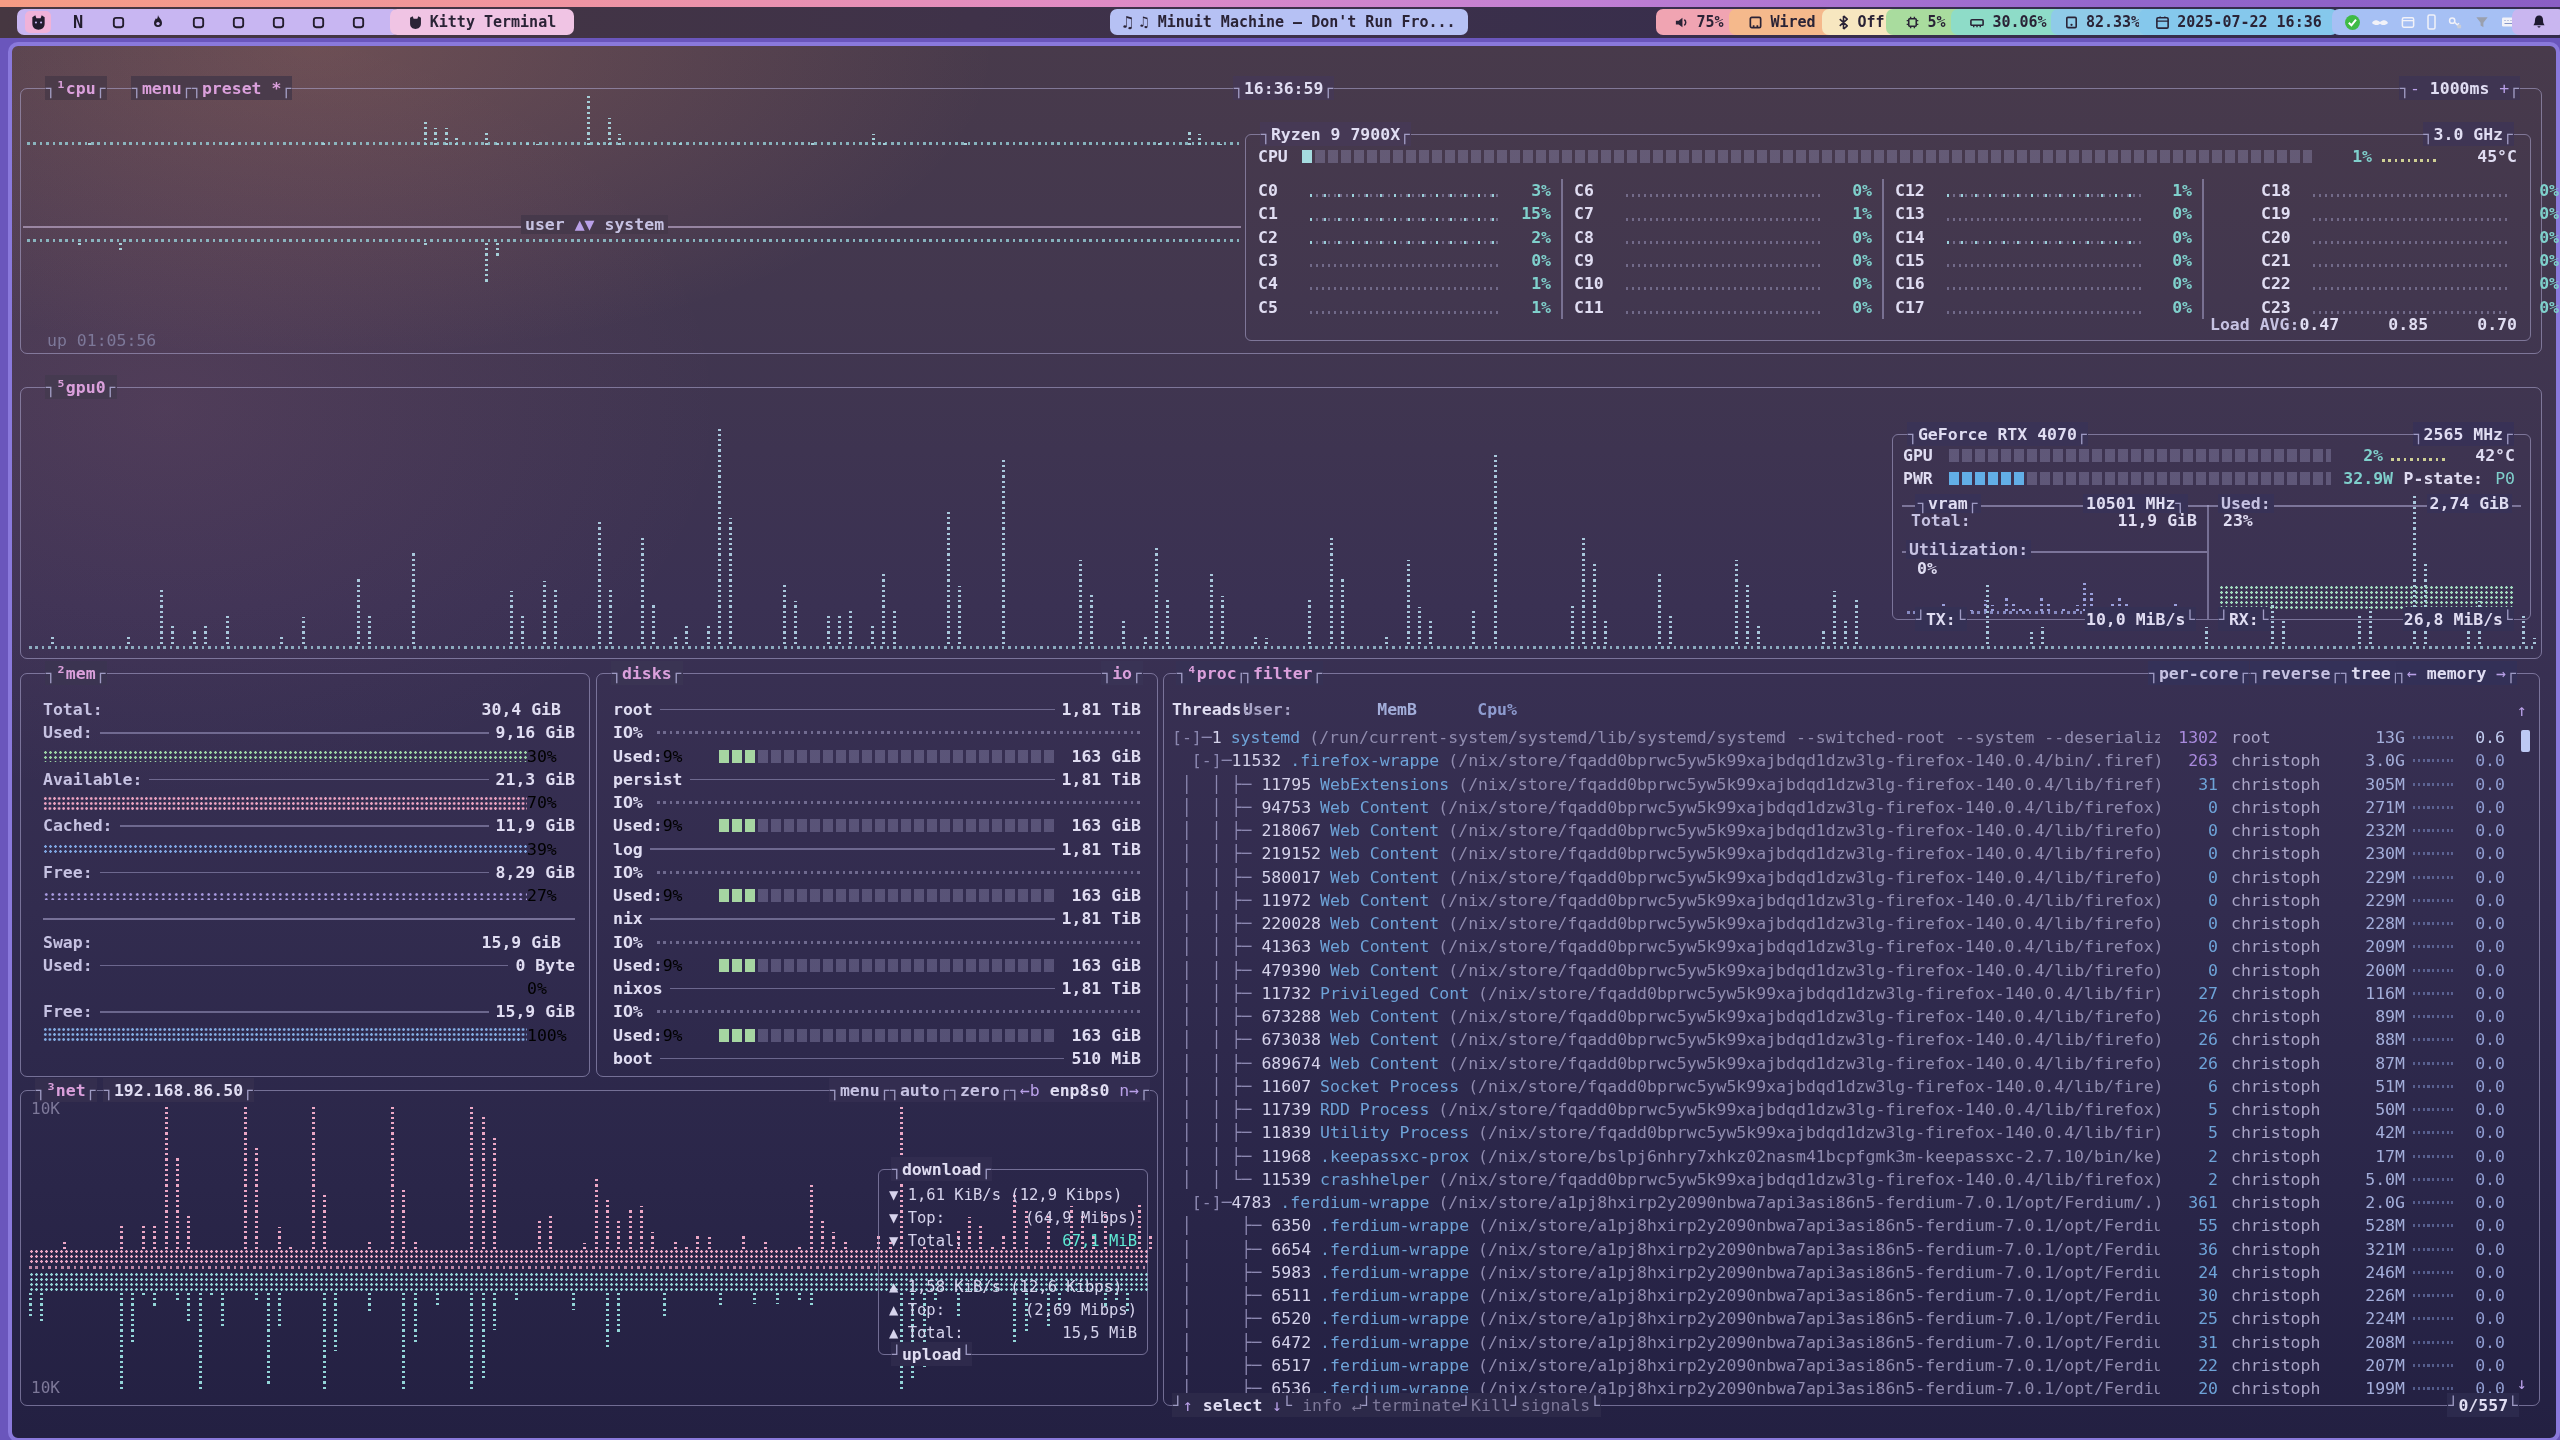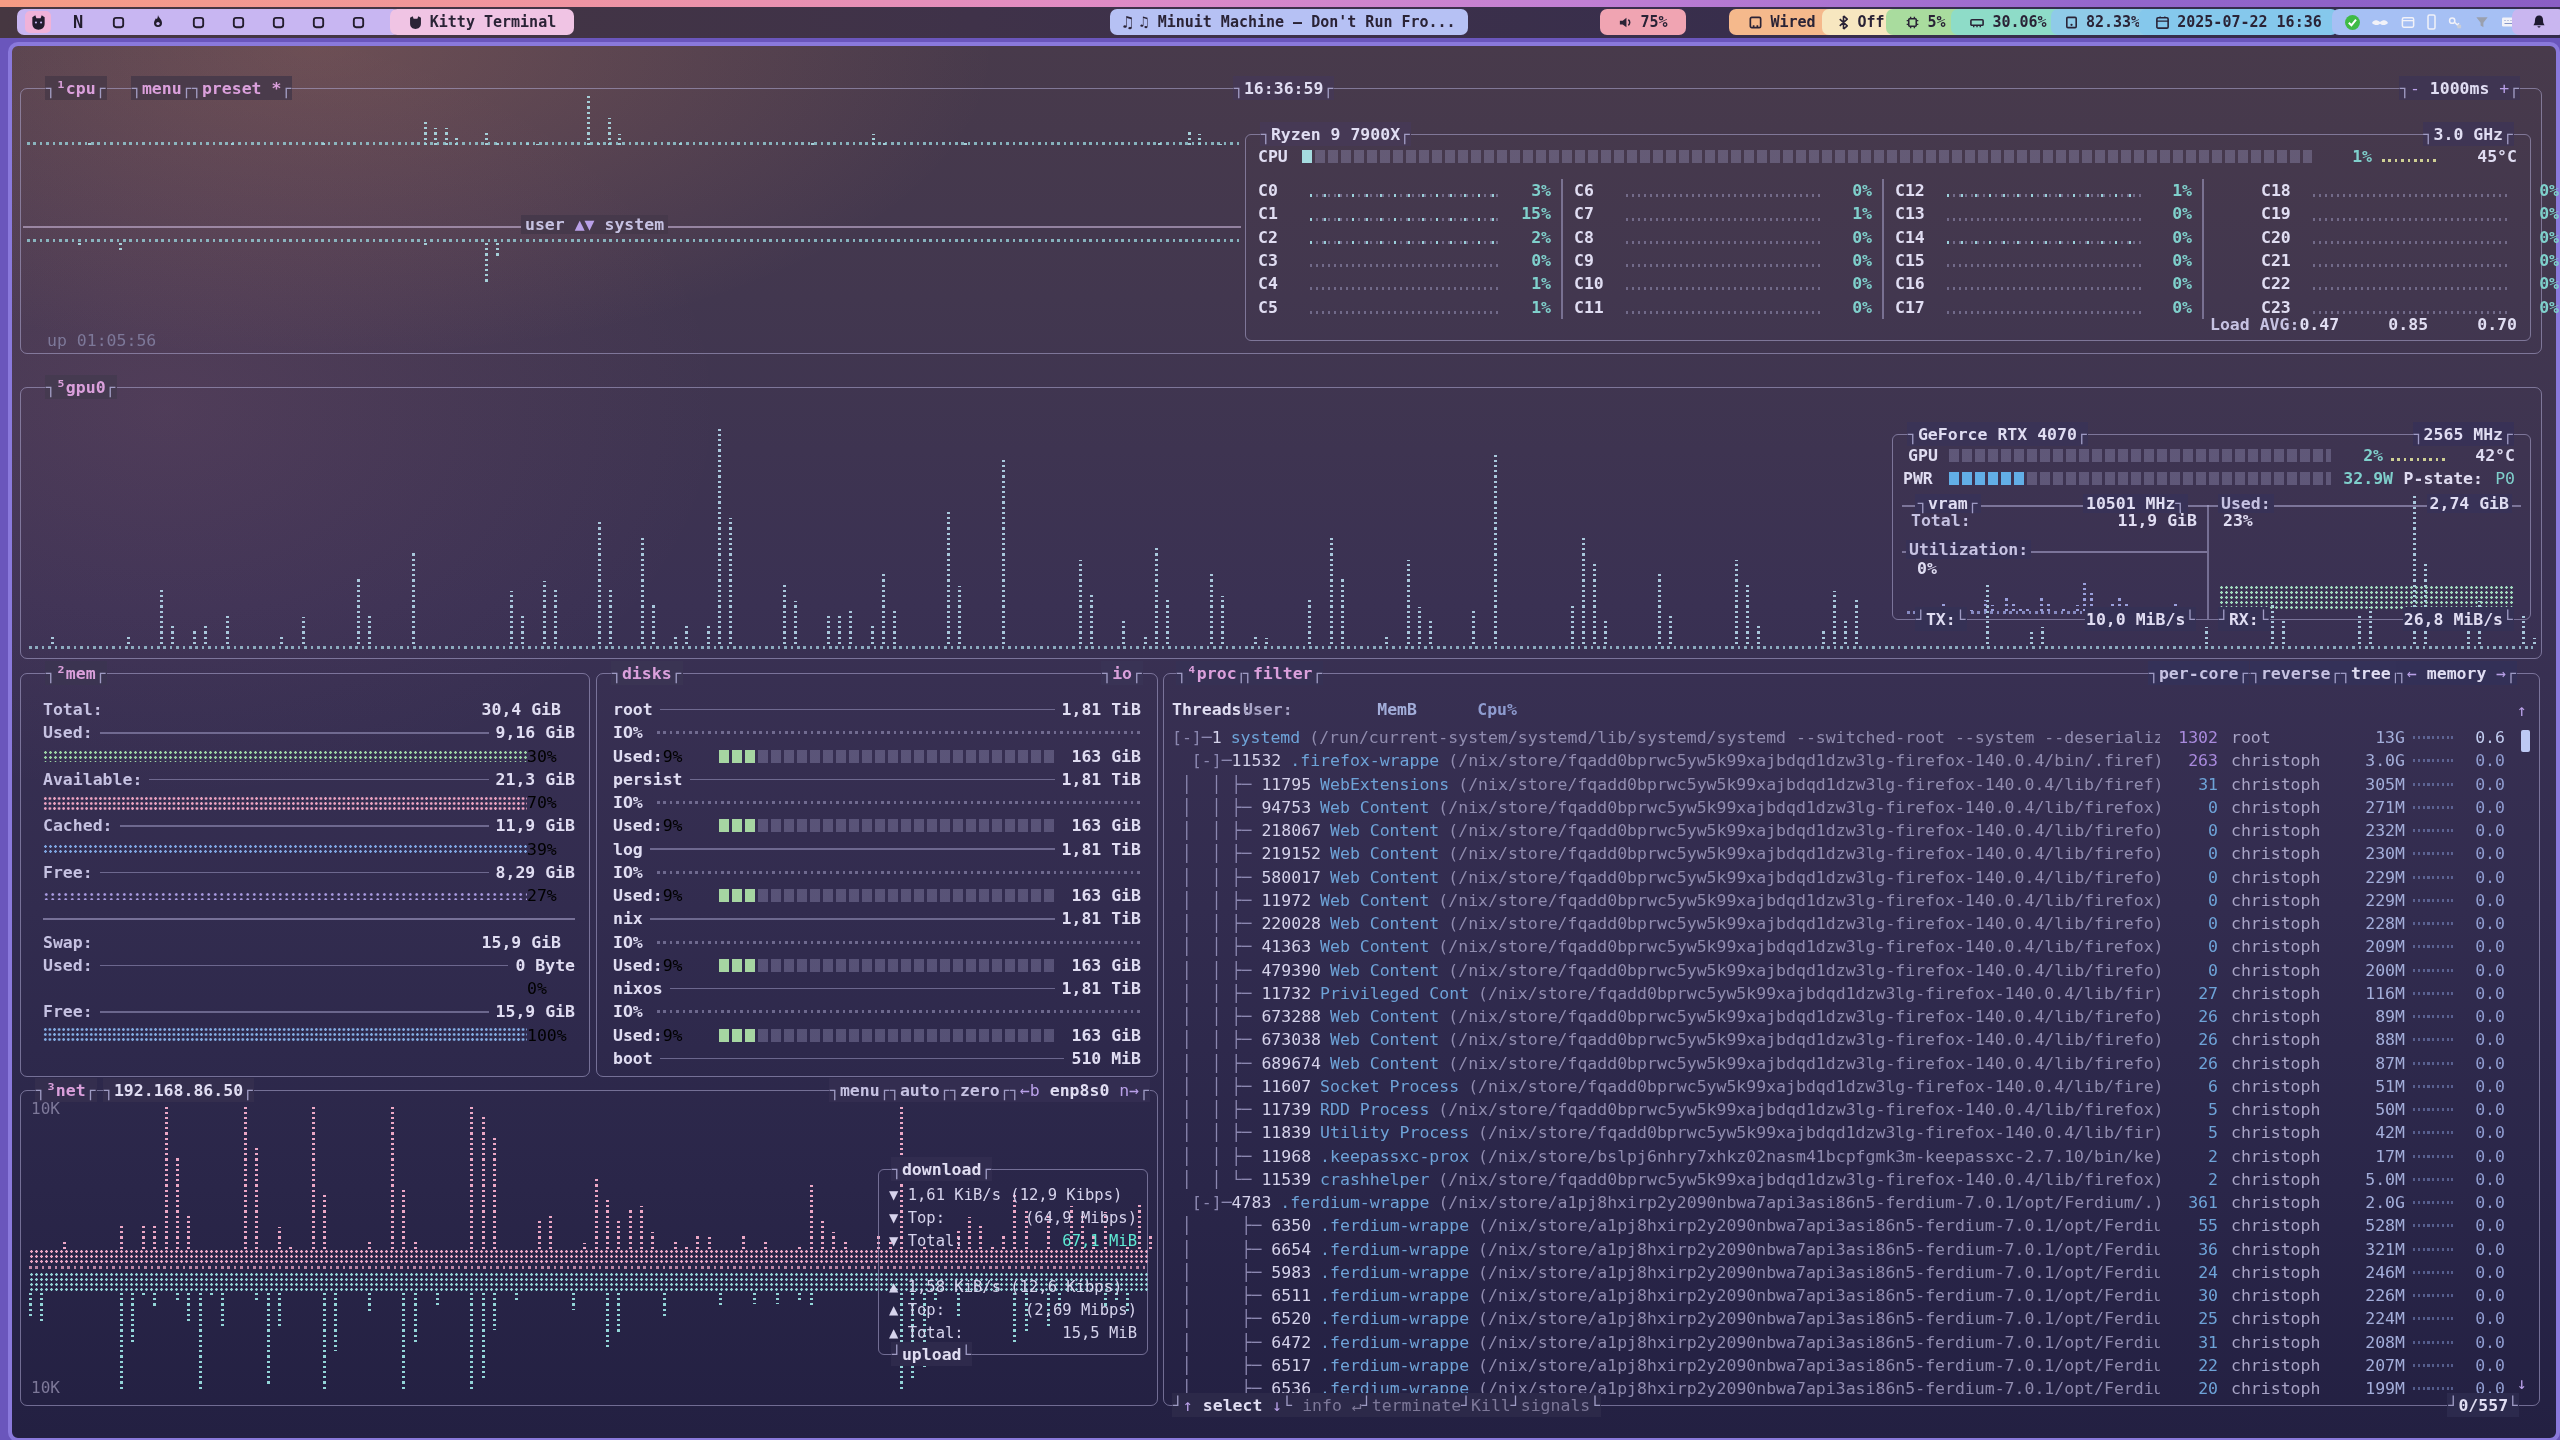--- a/index.html
+++ b/index.html
@@ -132,21 +132,21 @@
           </svg>
         </span>
       <span>Kitty Terminal</span>
     </div>
 
     <div class="pill" style="left:1110px;width:338px;background:#b6c1f4;justify-content:center;">
       <span style="font-size:17px;">♫</span>
       <span>♫ Minuit Machine – Don't Run Fro...</span>
     </div>
 
-    <div class="pill" style="left:1600px;width:66px;background:#f0a4b2;justify-content:center;">
+    <div class="pill" style="left:1656px;width:66px;background:#f0a4b2;justify-content:center;">
       <span>
           <svg width="15" height="15" viewBox="0 0 16 16">
             <path fill="#2a2336" d="M2 6h3l4-3v10l-4-3H2z"></path>
             <path d="M11 5c2 1.6 2 4.4 0 6" stroke="#2a2336" stroke-width="1.6" fill="none"></path>
           </svg>
         </span>
       <span>75%</span>
     </div>
     <div class="pill" style="left:1729px;width:86px;background:#f5b98c;justify-content:center;">
       <span>
@@ -537,21 +537,21 @@
         <div class="spike" style="left: 97.8166%; height: 18.0145%; --c: #a9c8dc;"></div>
         <div class="spike" style="left: 99.5633%; height: 12.1649%; --c: #a9c8dc;"></div>
         <div class="spike" style="left: 100%; height: 2.33152%; --c: #a9c8dc;"></div>
       </div>
     <div class="dotline" style="left:8px;top:258px;width:2504px;--c:rgba(160,200,216,.8);"></div>
 
     <div class="panel" id="box-gpu" style="left:1871px;top:46px;width:637px;height:184px;border-radius:6px;">
       <div class="plab" style="left:14px;--m:#3a3356;"><span class="bk">┐</span><span class="w">GeForce RTX 4070</span><span class="bk">┌</span></div>
       <div class="plab" style="right:16px;--m:#383156;"><span class="bk">┐</span><span class="w">2565 MHz</span><span class="bk">┌</span></div>
       <div class="trow" style="position:absolute;left:10px;top:9px;right:15px;">
-        <span class="w" style="width:40px;text-align:center;">GPU</span>
+        <span class="w" style="width:40px;">GPU</span>
         <span class="meter" style="width:382px;margin-left:6px;"></span>
         <span class="cyan" style="width:52px;text-align:right;font-weight:700;">2%</span>
         <span class="dotline" style="position:relative;width:56px;margin:0 8px;--c:#cfd094;top:4px;"></span>
         <span class="w" style="flex:1;text-align:right;">42°C</span>
       </div>
       <div class="trow" style="position:absolute;left:10px;top:32px;right:15px;">
         <span class="w" style="width:40px;">PWR</span>
         <span class="meter" style="width:382px;margin-left:6px;"><span class="fill" style="width:75px;--c:#62aee6;"></span></span>
         <span class="cyan" style="width:62px;text-align:right;font-weight:700;">32.9W</span>
         <span class="w" style="width:90px;text-align:right;">P-state:</span>

